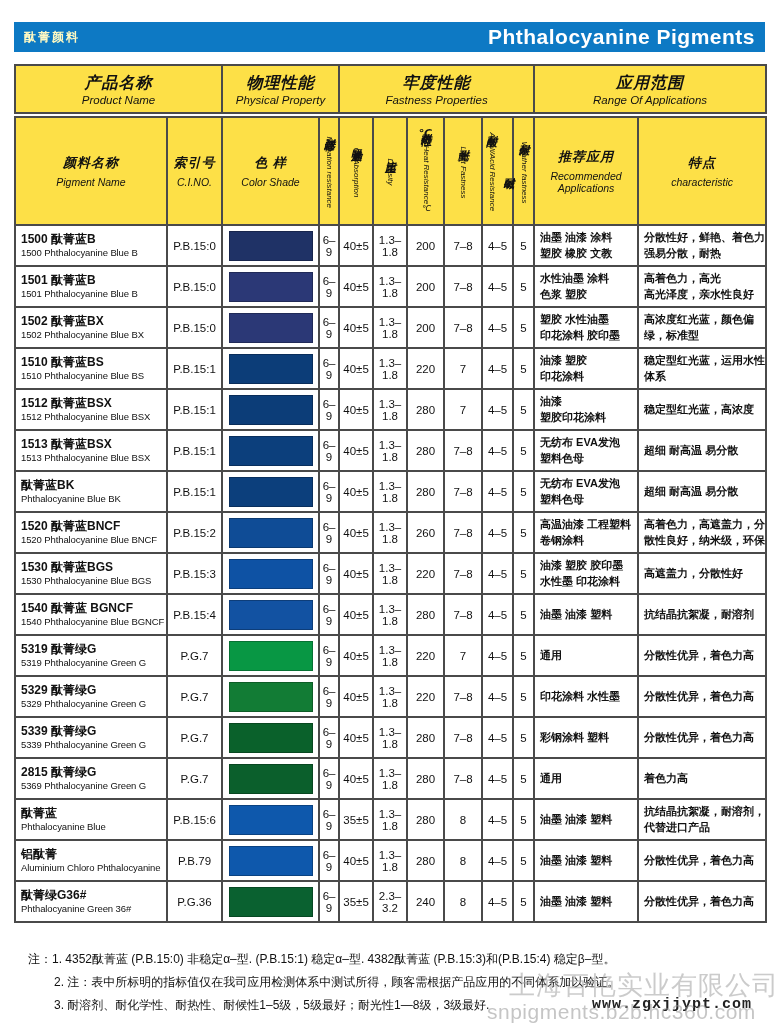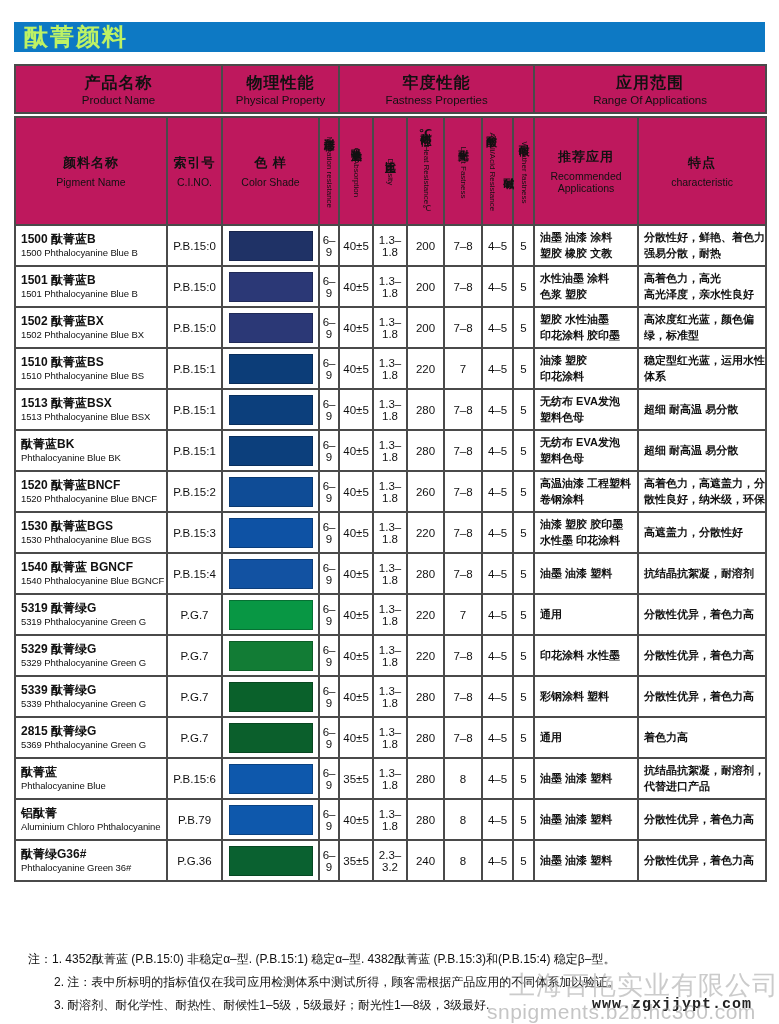--- a/index.html
+++ b/index.html
@@ -2,27 +2,27 @@
 <html><head>
 <meta charset="utf-8">
 <style>
   html,body{margin:0;padding:0;background:#fff;}
   body{width:779px;height:1024px;overflow:hidden;position:relative;
        font-family:"Liberation Sans","DejaVu Sans",sans-serif;color:#111;}
   
   .titlebar{position:absolute;left:14px;top:22px;width:751px;height:30px;
     display:flex;align-items:center;justify-content:space-between;
     padding:0 10px;box-sizing:border-box;}
-  .titlebar .zh{font-size:24px;font-weight:bold;color:#bef264;letter-spacing:2px;}
+  .titlebar .zh{font-size:12px;font-weight:bold;color:#fef9c3;letter-spacing:2px;}
   .titlebar .en{font-size:21px;font-weight:bold;color:#fff;letter-spacing:.5px;}
   
   table{position:absolute;left:14px;top:64px;width:751px;
     border-collapse:collapse;table-layout:fixed;}
   th,td{border:2px solid #4a4a4a;box-sizing:border-box;padding:0;}
-  thead th{background:#be185d;font-weight:bold;vertical-align:middle;}
+  thead th{background:#fde047;font-weight:bold;vertical-align:middle;font-style:italic;}
   .grow th{height:48px;}
   .grow .gzh{font-size:16px;font-weight:bold;letter-spacing:1px;}
   .grow .gen{font-size:11.5px;font-weight:normal;margin-top:0;}
   tr.gap td{border-left:none;border-right:none;background:#fff;height:4px;padding:0;}
   .srow th{height:108px;}
   .szh{font-size:13px;font-weight:bold;letter-spacing:1px;}
   .sen{font-size:10.5px;font-weight:normal;margin-top:4px;}
   th.vert{vertical-align:middle;}
   th.vert .vwrap{writing-mode:vertical-rl;text-orientation:mixed;
      margin:0 auto;height:100px;display:inline-block;line-height:1.05;}
@@ -46,20 +46,21 @@
   .wm-url1{position:absolute;left:592px;top:996px;font-size:15px;font-weight:bold;
      color:#222;font-family:"Liberation Mono","DejaVu Sans Mono",monospace;letter-spacing:1px;}
   .wm-url2{position:absolute;left:487px;top:1000px;font-size:21px;
      color:rgba(150,150,150,.55);letter-spacing:.5px;white-space:nowrap;}
 </style>
 </head>
 <body>
 
 <div class="titlebar" style="background: rgb(13, 121, 196);">
   <span class="zh">酞菁颜料</span>
+  <span class="en">Phthalocyanine Pigments</span>
 </div>
 
 <table>
   <colgroup>
     <col style="width:152px">
       <col style="width:55px">
       <col style="width:97px">
     <col style="width:20px">
       <col style="width:34px">
       <col style="width:34px">
@@ -215,20 +216,40 @@
         <td class="c-center">220</td>
         <td class="c-center">7</td>
         <td class="c-center">4–5</td>
         <td class="c-center">5</td>
         <td class="c-apps">油漆 塑胶
 印花涂料</td>
         <td class="c-char">稳定型红光蓝，运用水性体系</td>
       </tr>
       <tr>
         <td class="c-name">
+          <div class="nzh">1512  酞菁蓝BSX</div>
+          <div class="nen">1512 Phthalocyanine Blue BSX</div>
+        </td>
+        <td class="c-center">P.B.15:1</td>
+        <td class="c-shade">
+          <div class="swatch" style="background: rgb(12, 61, 120);"></div>
+        </td>
+        <td class="c-center">6–9</td>
+        <td class="c-center">40±5</td>
+        <td class="c-center">1.3–1.8</td>
+        <td class="c-center">280</td>
+        <td class="c-center">7</td>
+        <td class="c-center">4–5</td>
+        <td class="c-center">5</td>
+        <td class="c-apps">油漆
+塑胶印花涂料</td>
+        <td class="c-char">稳定型红光蓝，高浓度</td>
+      </tr>
+      <tr>
+        <td class="c-name">
           <div class="nzh">1513  酞菁蓝BSX</div>
           <div class="nen">1513 Phthalocyanine Blue BSX</div>
         </td>
         <td class="c-center">P.B.15:1</td>
         <td class="c-shade">
           <div class="swatch" style="background: rgb(12, 63, 124);"></div>
         </td>
         <td class="c-center">6–9</td>
         <td class="c-center">40±5</td>
         <td class="c-center">1.3–1.8</td>

